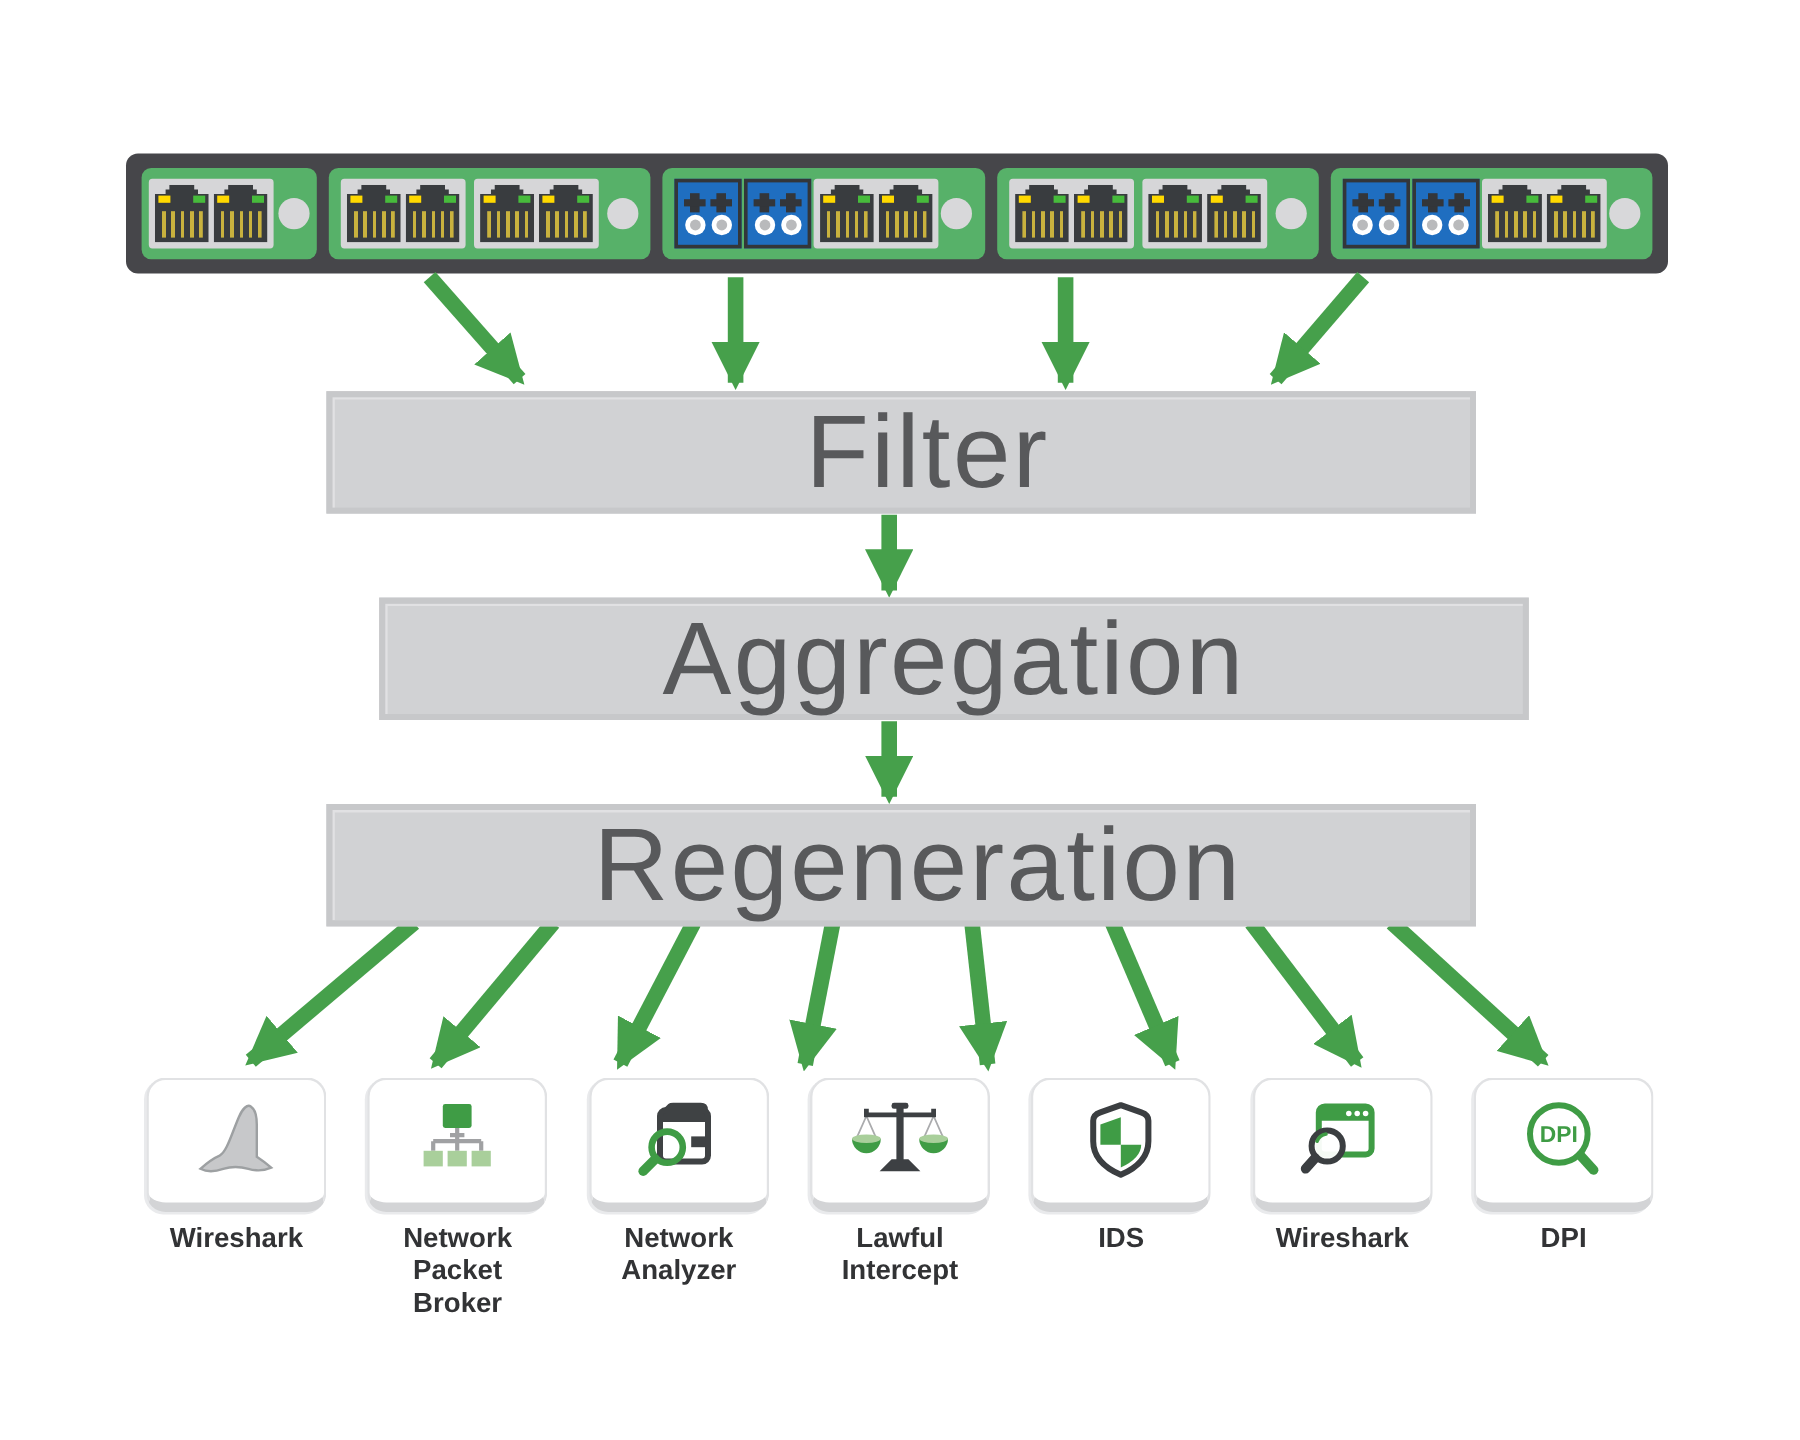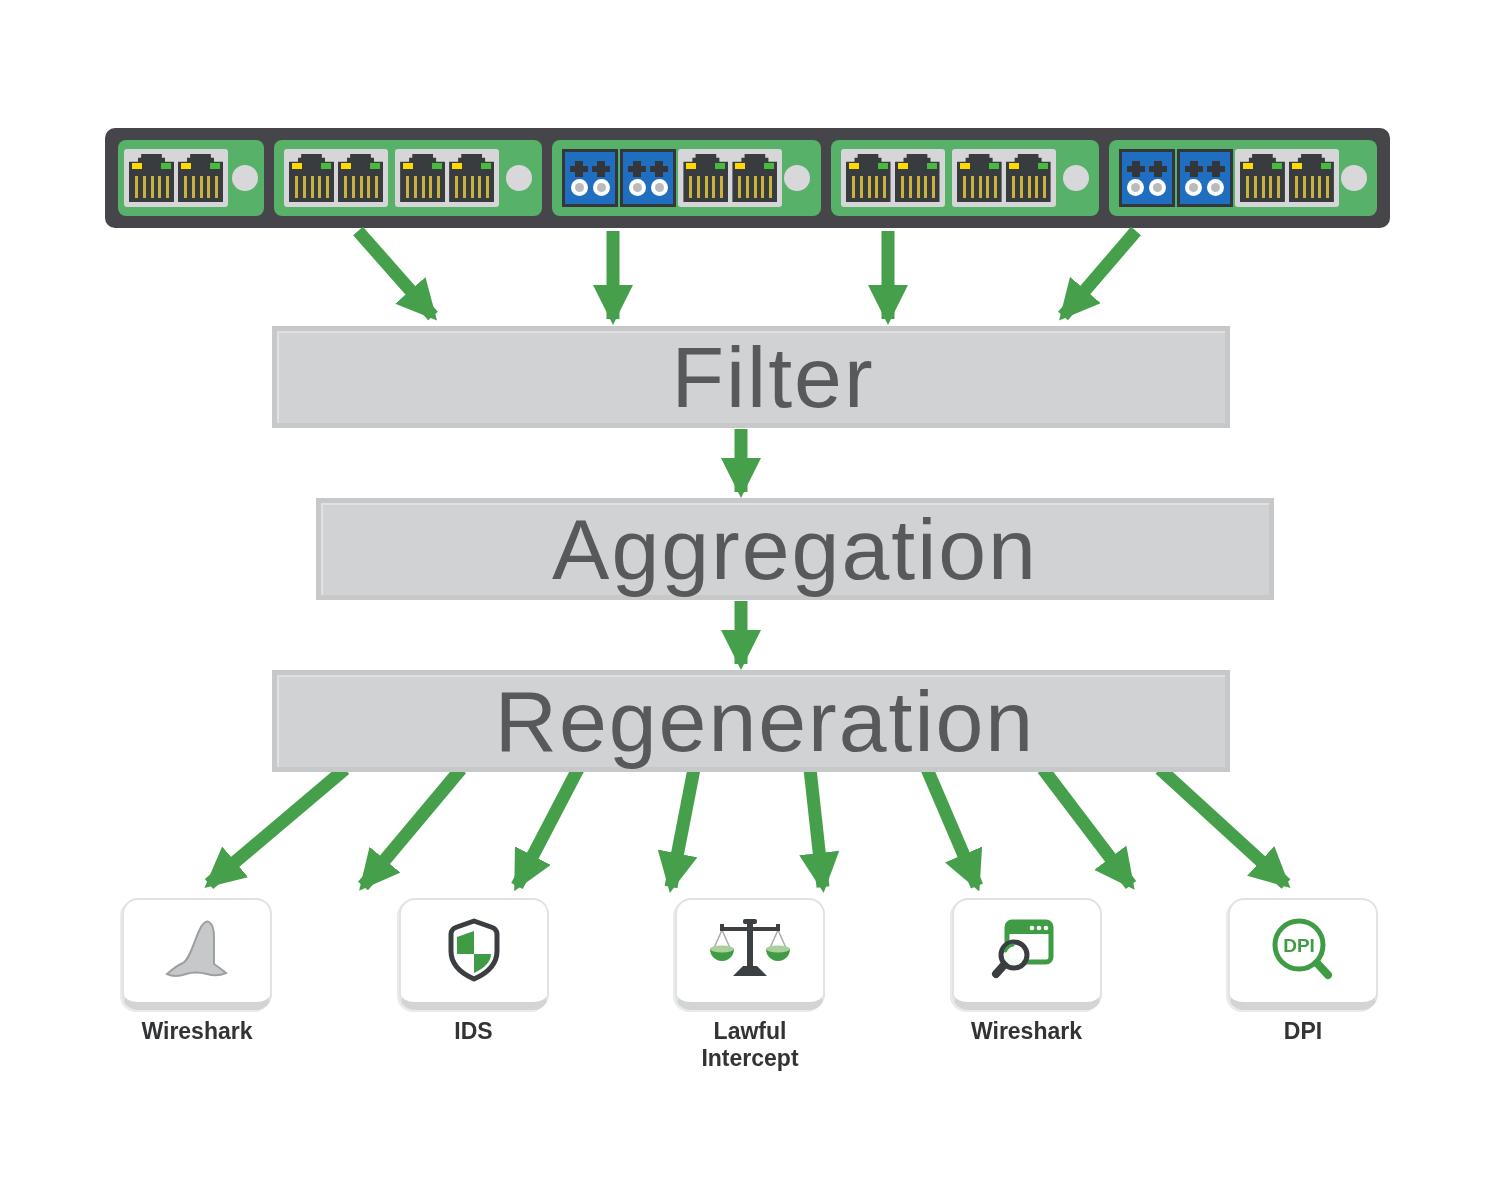--- a/index.html
+++ b/index.html
@@ -211,31 +211,44 @@
 
     <div class="tool-cell">
       <div class="tool-box">
         <svg width="88" height="74" viewBox="0 0 88 74">
           <path d="M14 60 Q23 52 30 49 C36 46 40 31 46 17 C49 10 53 6 56 8 C59 10 61 15 61 23 L61 50 Q67 54 73 59 Q64 63 54 60 Q43 57 33 60 Q22 64 14 60 Z" fill="#c7c8ca" stroke="#9da0a2" stroke-width="2"></path>
         </svg>
       </div>
       <div class="tool-label">Wireshark</div>
     </div>
 
-
-
-    <div class="tool-cell">
-      <div class="tool-box">
-        <svg width="88" height="74" viewBox="0 0 88 74">
-          <path d="M44 7 L61 13 Q67 15 67 20 L67 37 Q67 55 44 65 Q21 55 21 37 L21 20 Q21 15 27 13 Z" fill="#fff" stroke="#3b3e41" stroke-width="5" stroke-linejoin="round"></path>
-          <polygon points="27,23 44,17 44,40 27,40" class="gf"></polygon>
-          <path d="M44 40 L61 40 Q61 51 44 59 Z" class="gf"></path>
-        </svg>
-      </div>
-      <div class="tool-label">IDS</div>
+    <div class="tool-cell">
+      <div class="tool-box">
+        <svg width="88" height="74" viewBox="0 0 88 74">
+          <rect x="32" y="6" width="24" height="20" rx="2" class="gf"></rect>
+          <path d="M44 26 V37 M24 37 H64 M24 37 V45 M44 37 V45 M64 37 V45 M38 32 H50" stroke="#a0a1a3" stroke-width="3.5" fill="none"></path>
+          <rect x="16" y="45" width="16" height="13" class="lgf"></rect>
+          <rect x="36" y="45" width="16" height="13" class="lgf"></rect>
+          <rect x="56" y="45" width="16" height="13" class="lgf"></rect>
+        </svg>
+      </div>
+      <div class="tool-label">Network Packet Broker</div>
+    </div>
+
+    <div class="tool-cell">
+      <div class="tool-box">
+        <svg width="88" height="74" viewBox="0 0 88 74">
+          <path d="M28 21 L28 15 Q28 13 30 11 L35 6 Q36 5 39 5 L62 5 Q68 5 68 11 L68 21 Z" fill="#3f4244"></path>
+          <rect x="28" y="11" width="40" height="43" rx="5" fill="none" stroke="#3f4244" stroke-width="5"></rect>
+          <rect x="54" y="33" width="12" height="9" fill="#3f4244"></rect>
+          <circle cx="34" cy="42" r="13" fill="#fff" class="gs" stroke-width="5.5"></circle>
+          <line x1="24" y1="52" x2="14" y2="62" class="gs" stroke-width="8" stroke-linecap="round"></line>
+        </svg>
+      </div>
+      <div class="tool-label">Network Analyzer</div>
     </div>
 
     <div class="tool-cell">
       <div class="tool-box">
         <svg width="88" height="74" viewBox="0 0 88 74">
           <path d="M16 16 L8 34 M16 16 L24 34 M72 16 L64 34 M72 16 L80 34" stroke="#aaabad" stroke-width="1.5" fill="none"></path>
           <path d="M16 10 V15 H72 V10" stroke="#3d4043" stroke-width="4" fill="none"></path>
           <rect x="41" y="8" width="6" height="45" fill="#3d4043"></rect>
           <rect x="37" y="5" width="14" height="5" rx="2" fill="#3d4043"></rect>
           <polygon points="27,62 61,62 51,52 37,52" fill="#3d4043"></polygon>
@@ -244,20 +257,31 @@
           <path d="M60 35 A12 12 0 0 0 84 35 Z" class="gf"></path>
           <ellipse cx="72" cy="35" rx="12" ry="3.5" class="lgf"></ellipse>
         </svg>
       </div>
       <div class="tool-label">Lawful Intercept</div>
     </div>
 
     <div class="tool-cell">
       <div class="tool-box">
         <svg width="88" height="74" viewBox="0 0 88 74">
+          <path d="M44 7 L61 13 Q67 15 67 20 L67 37 Q67 55 44 65 Q21 55 21 37 L21 20 Q21 15 27 13 Z" fill="#fff" stroke="#3b3e41" stroke-width="5" stroke-linejoin="round"></path>
+          <polygon points="27,23 44,17 44,40 27,40" class="gf"></polygon>
+          <path d="M44 40 L61 40 Q61 51 44 59 Z" class="gf"></path>
+        </svg>
+      </div>
+      <div class="tool-label">IDS</div>
+    </div>
+
+    <div class="tool-cell">
+      <div class="tool-box">
+        <svg width="88" height="74" viewBox="0 0 88 74">
           <rect x="24" y="8" width="44" height="40" rx="5" fill="#fff" class="gs" stroke-width="5"></rect>
           <path d="M24 20 L24 13 Q24 8 29 8 L63 8 Q68 8 68 13 L68 20 Z" class="gf"></path>
           <circle cx="49" cy="14" r="2.3" fill="#fff"></circle>
             <circle cx="56" cy="14" r="2.3" fill="#fff"></circle>
             <circle cx="63" cy="14" r="2.3" fill="#fff"></circle>
           <circle cx="31" cy="41" r="13" fill="#fff" fill-opacity="0.95" stroke="#3b3e41" stroke-width="5"></circle>
           <path d="M22.5 37 A10 10 0 0 1 30 31" class="gs" stroke-width="3" stroke-linecap="round"></path>
           <line x1="21" y1="51" x2="13" y2="60" stroke="#3b3e41" stroke-width="8" stroke-linecap="round"></line>
         </svg>
       </div>

